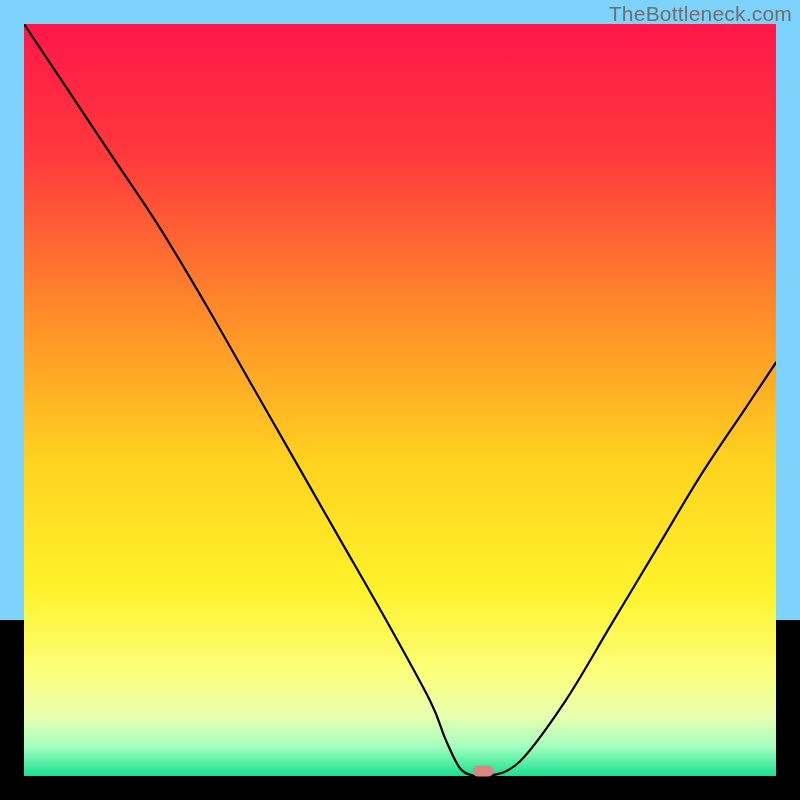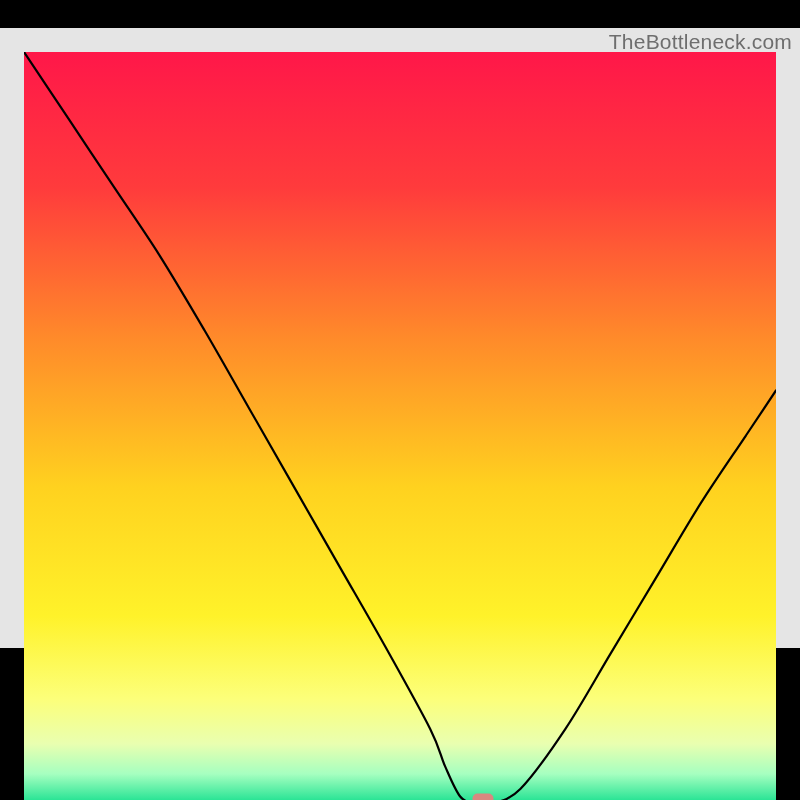--- a/index.html
+++ b/index.html
@@ -8,22 +8,21 @@
     width: 800px;
     height: 800px;
     background: #000;
     font-family: Arial, Helvetica, sans-serif;
     overflow: hidden;
   }
   .frame {
     position: relative;
     width: 800px;
     height: 620px;
-    background: #e5e5e5;
-    margin-top: 28px;
+    background: #7dd3fc;
   }
   .plot {
     position: absolute;
     left: 24px;
     top: 24px;
     width: 752px;
     height: 752px;
   }
   .watermark {
     position: absolute;

